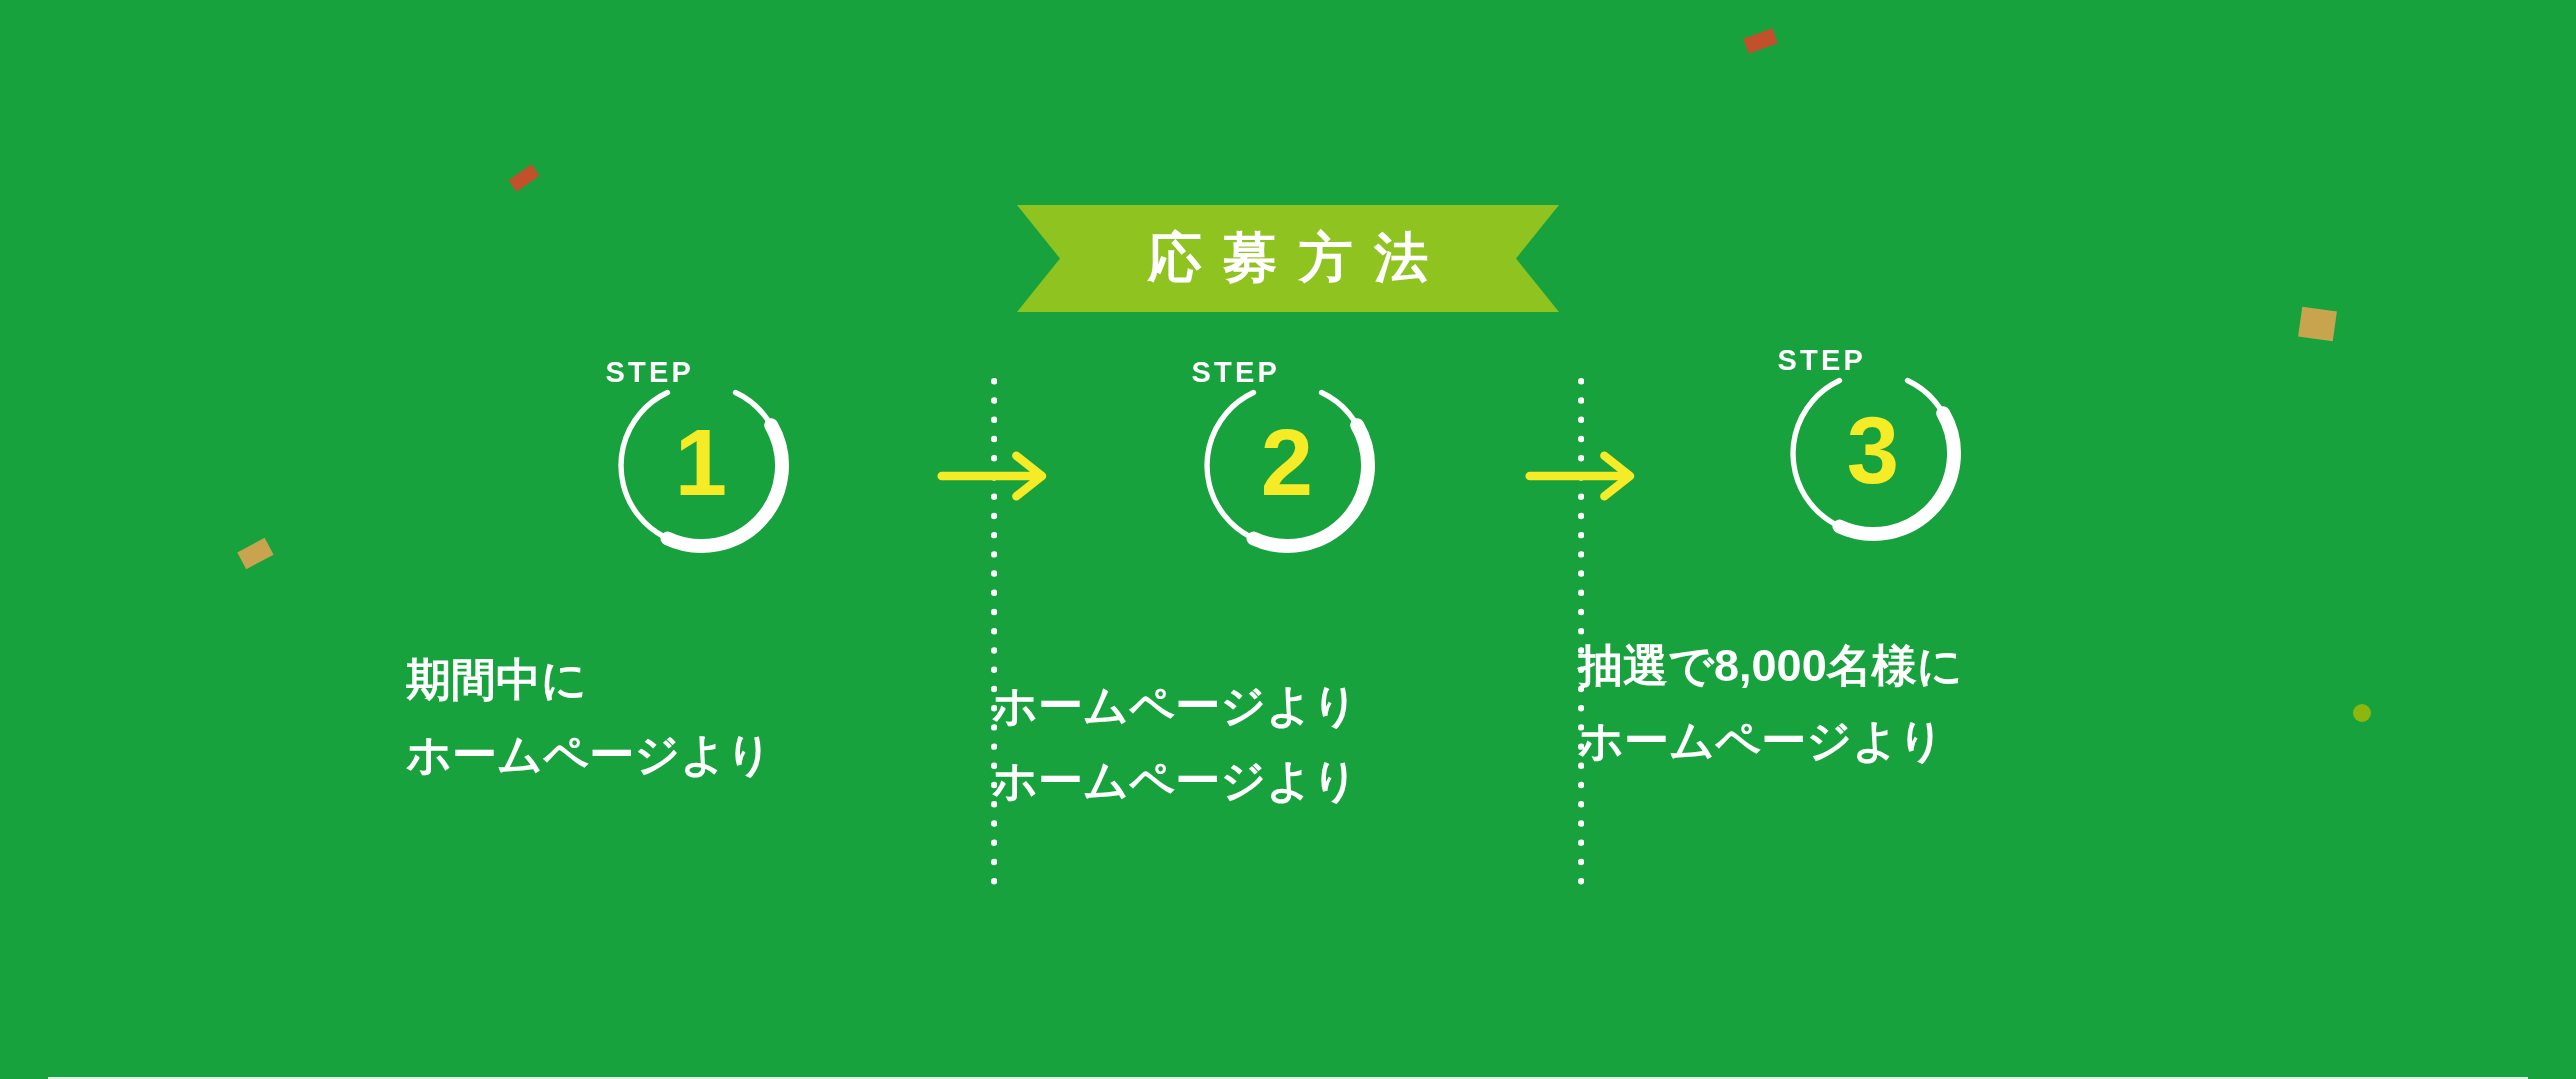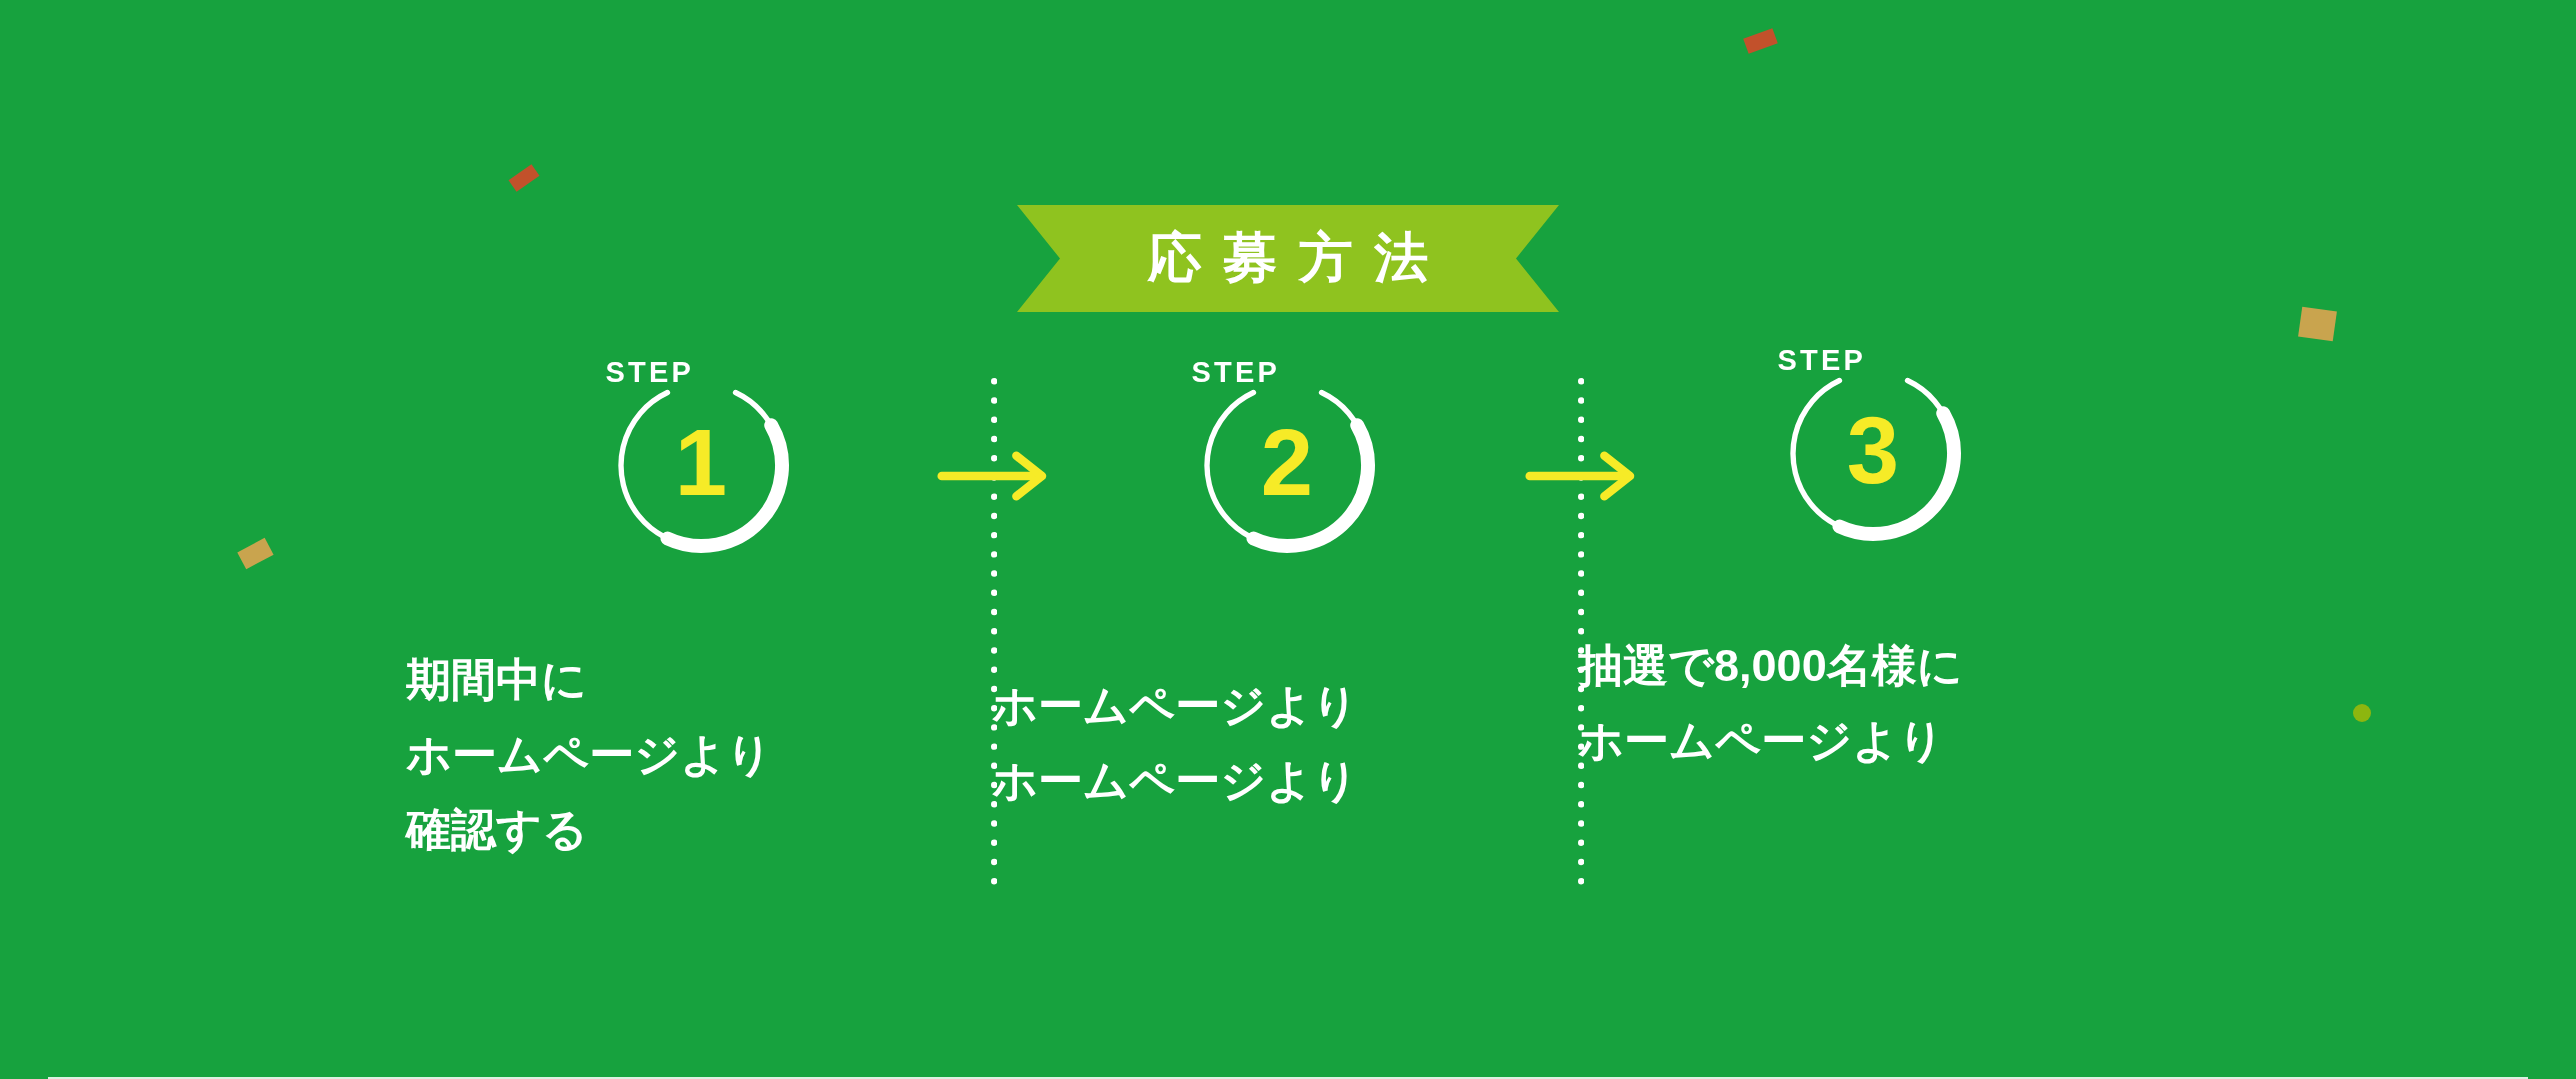--- a/index.html
+++ b/index.html
@@ -140,21 +140,20 @@
       <svg viewBox="0 0 356 356">
         <path class="ring-thin" d="M 241.4 42 A 150 150 0 1 1 114.6 42"></path>
         <path class="ring-thick" d="M 307.9 103 A 150 150 0 0 1 114.6 314"></path>
       </svg>
       <div class="step-label">STEP</div>
       <div class="step-number">1</div>
     </div>
     <div class="step-lines">
       <div class="line">期間中に</div>
       <div class="line">ホームページより</div>
-      <div class="line">確認する</div>
     </div>
   </div>
 
   <div class="step s2">
     <div class="ring-wrap">
       <svg viewBox="0 0 356 356">
         <path class="ring-thin" d="M 241.4 42 A 150 150 0 1 1 114.6 42"></path>
         <path class="ring-thick" d="M 307.9 103 A 150 150 0 0 1 114.6 314"></path>
       </svg>
       <div class="step-label">STEP</div>

